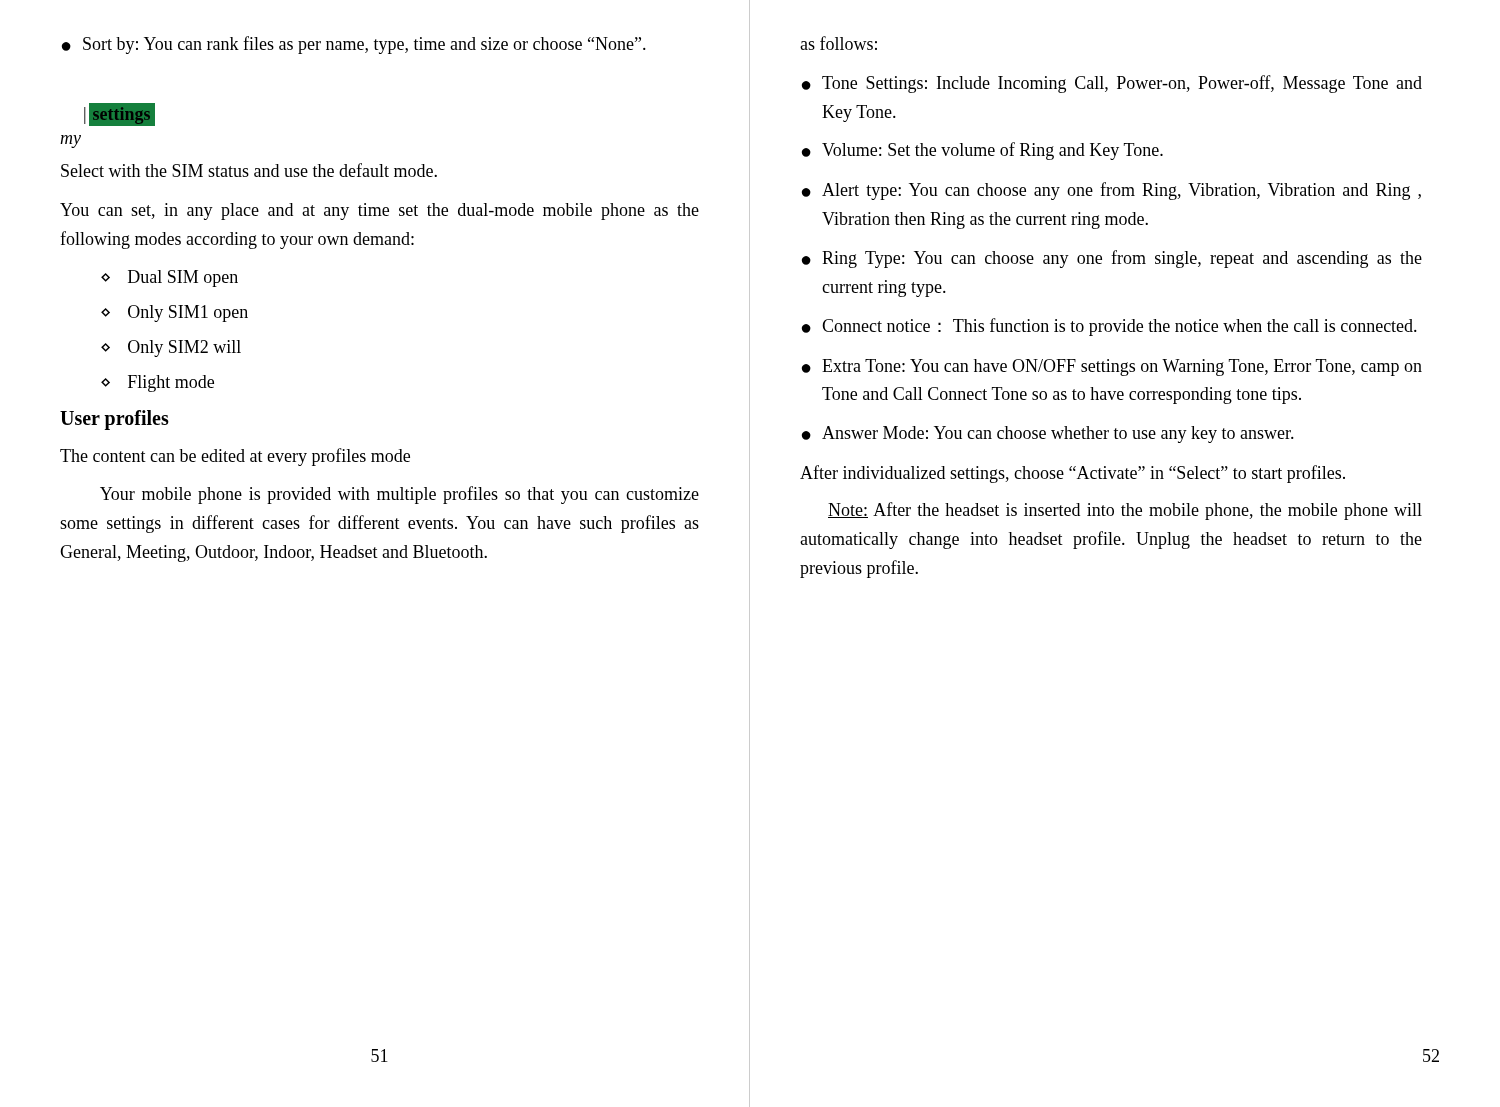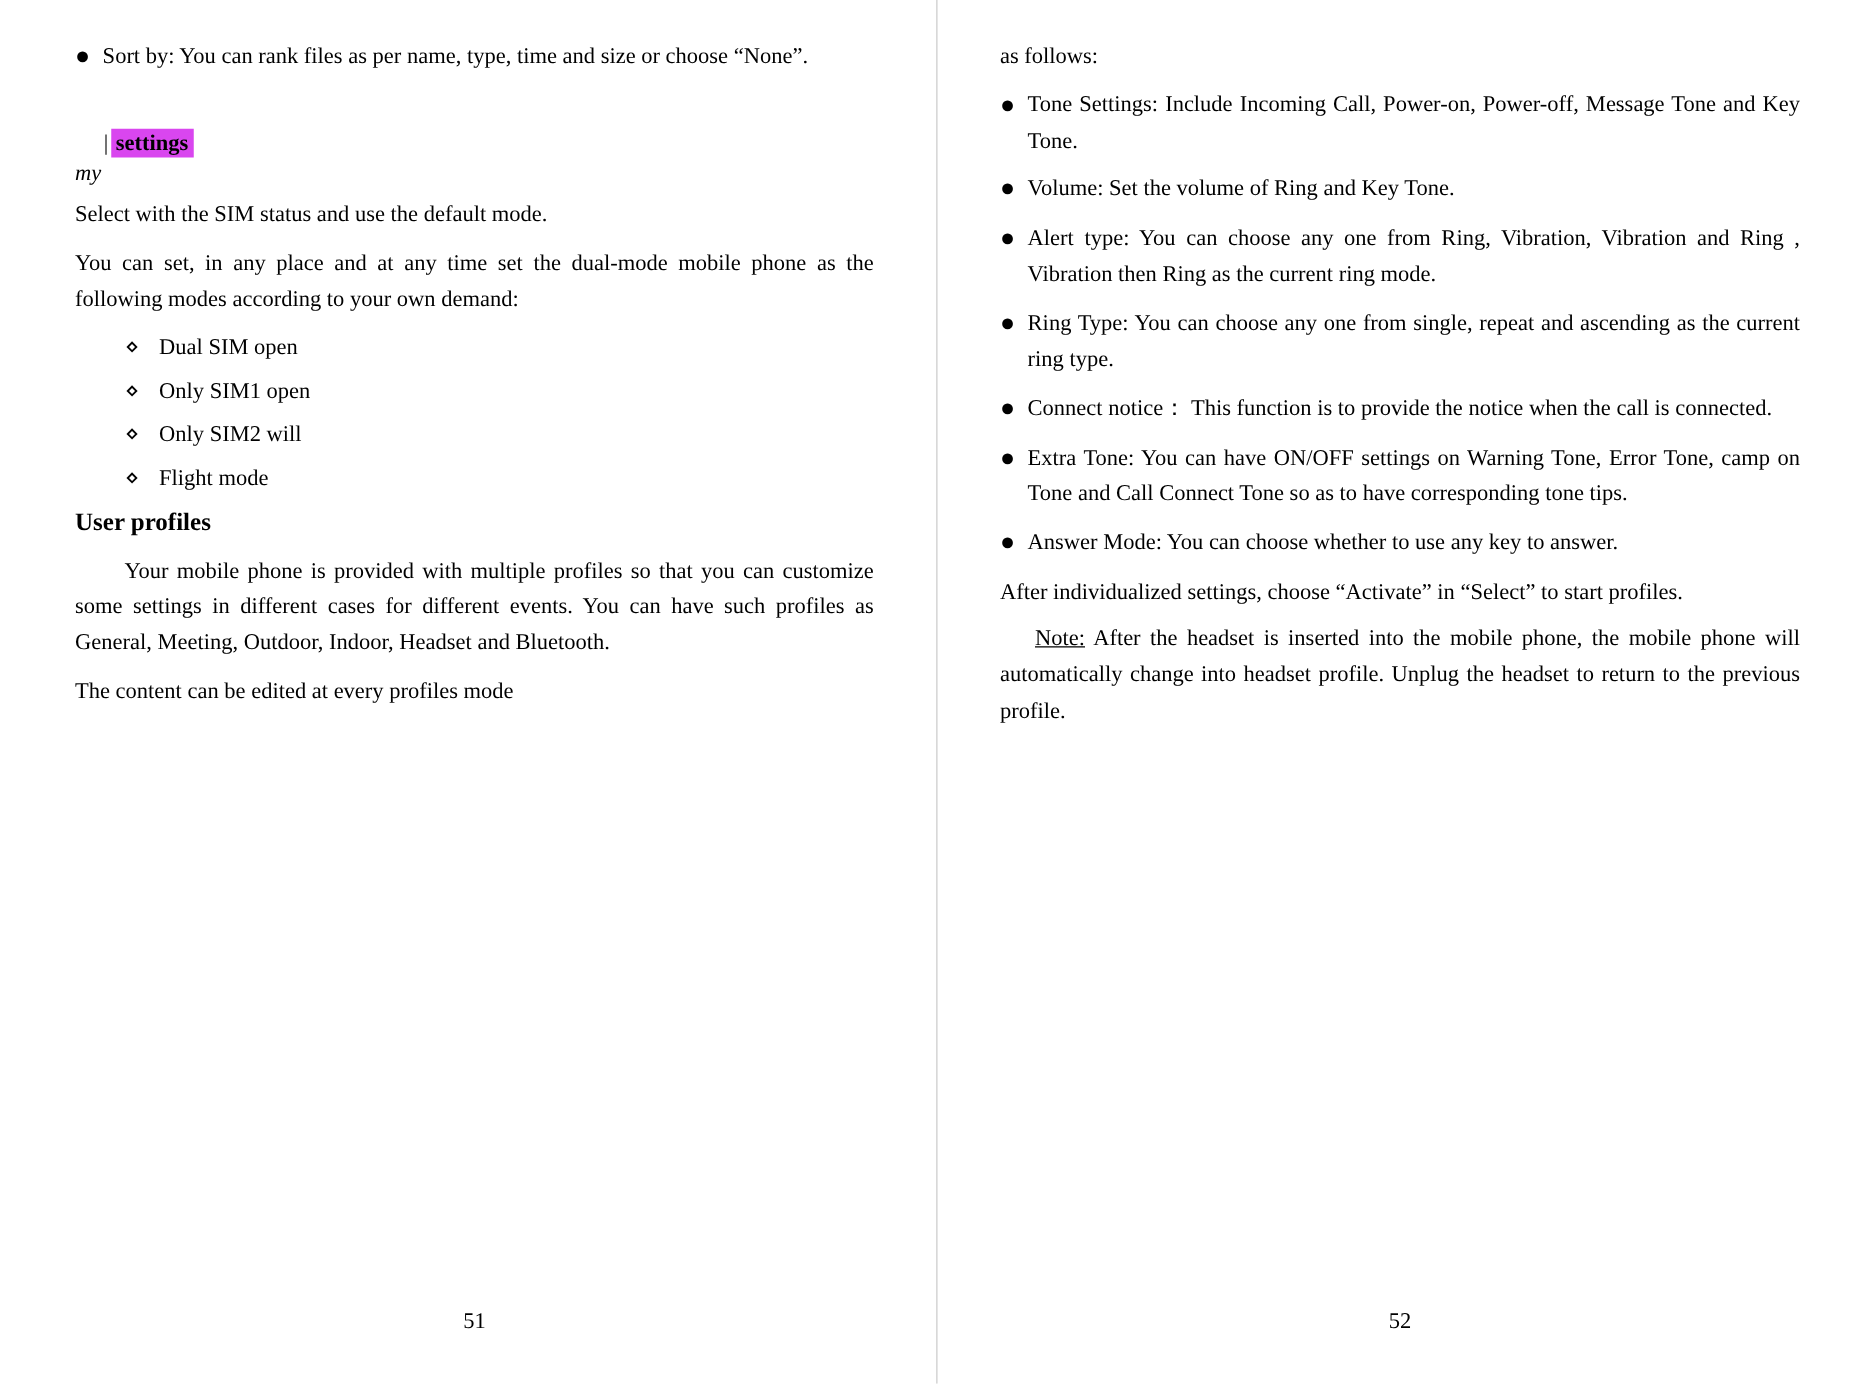--- a/index.html
+++ b/index.html
@@ -31,21 +31,21 @@
       display: flex;
       flex-direction: column;
       border-right: 1px solid #ccc;
     }
 
     .right-page {
       width: 750px;
       height: 1107px;
       padding: 30px 60px 40px 50px;
       display: flex;
-      flex-direction: column;
+      flex-direction: row;
     }
 
     .content-area {
       flex: 1;
     }
 
     .page-number {
       text-align: center;
       font-size: 18px;
       margin-top: auto;
@@ -85,21 +85,21 @@
       font-weight: normal;
       margin-top: 48px;
     }
 
     .nav-separator {
       margin: 0 2px;
     }
 
     .nav-settings {
       font-weight: bold;
-      background-color: #d946ef;
+      background-color: #15803d;
       padding: 1px 4px;
     }
 
     .section-heading {
       font-size: 20px;
       font-weight: bold;
       margin-bottom: 12px;
       margin-top: 8px;
       text-align: left;
     }
@@ -182,24 +182,24 @@
           <span class="diamond-icon">⋄</span>
           <span class="diamond-label">Only SIM2 will</span>
         </li>
         <li>
           <span class="diamond-icon">⋄</span>
           <span class="diamond-label">Flight mode</span>
         </li>
       </ul>
 
       <div class="section-heading">User profiles</div>
+      <p class="body-text">The content can be edited at every profiles mode</p>
       <p class="body-text">
         <span>&nbsp;&nbsp;&nbsp;&nbsp;&nbsp;&nbsp;Your mobile phone is provided with multiple profiles so that you can customize some settings in different cases for different events. You can have such profiles as General, Meeting, Outdoor, Indoor, Headset and Bluetooth.</span>
       </p>
-      <p class="body-text">The content can be edited at every profiles mode</p>
 
     </div>
     <div class="page-number">51</div>
   </div>
 
   <div class="right-page">
     <div class="content-area">
 
       <p style="margin-bottom:10px;">as follows:</p>
 

